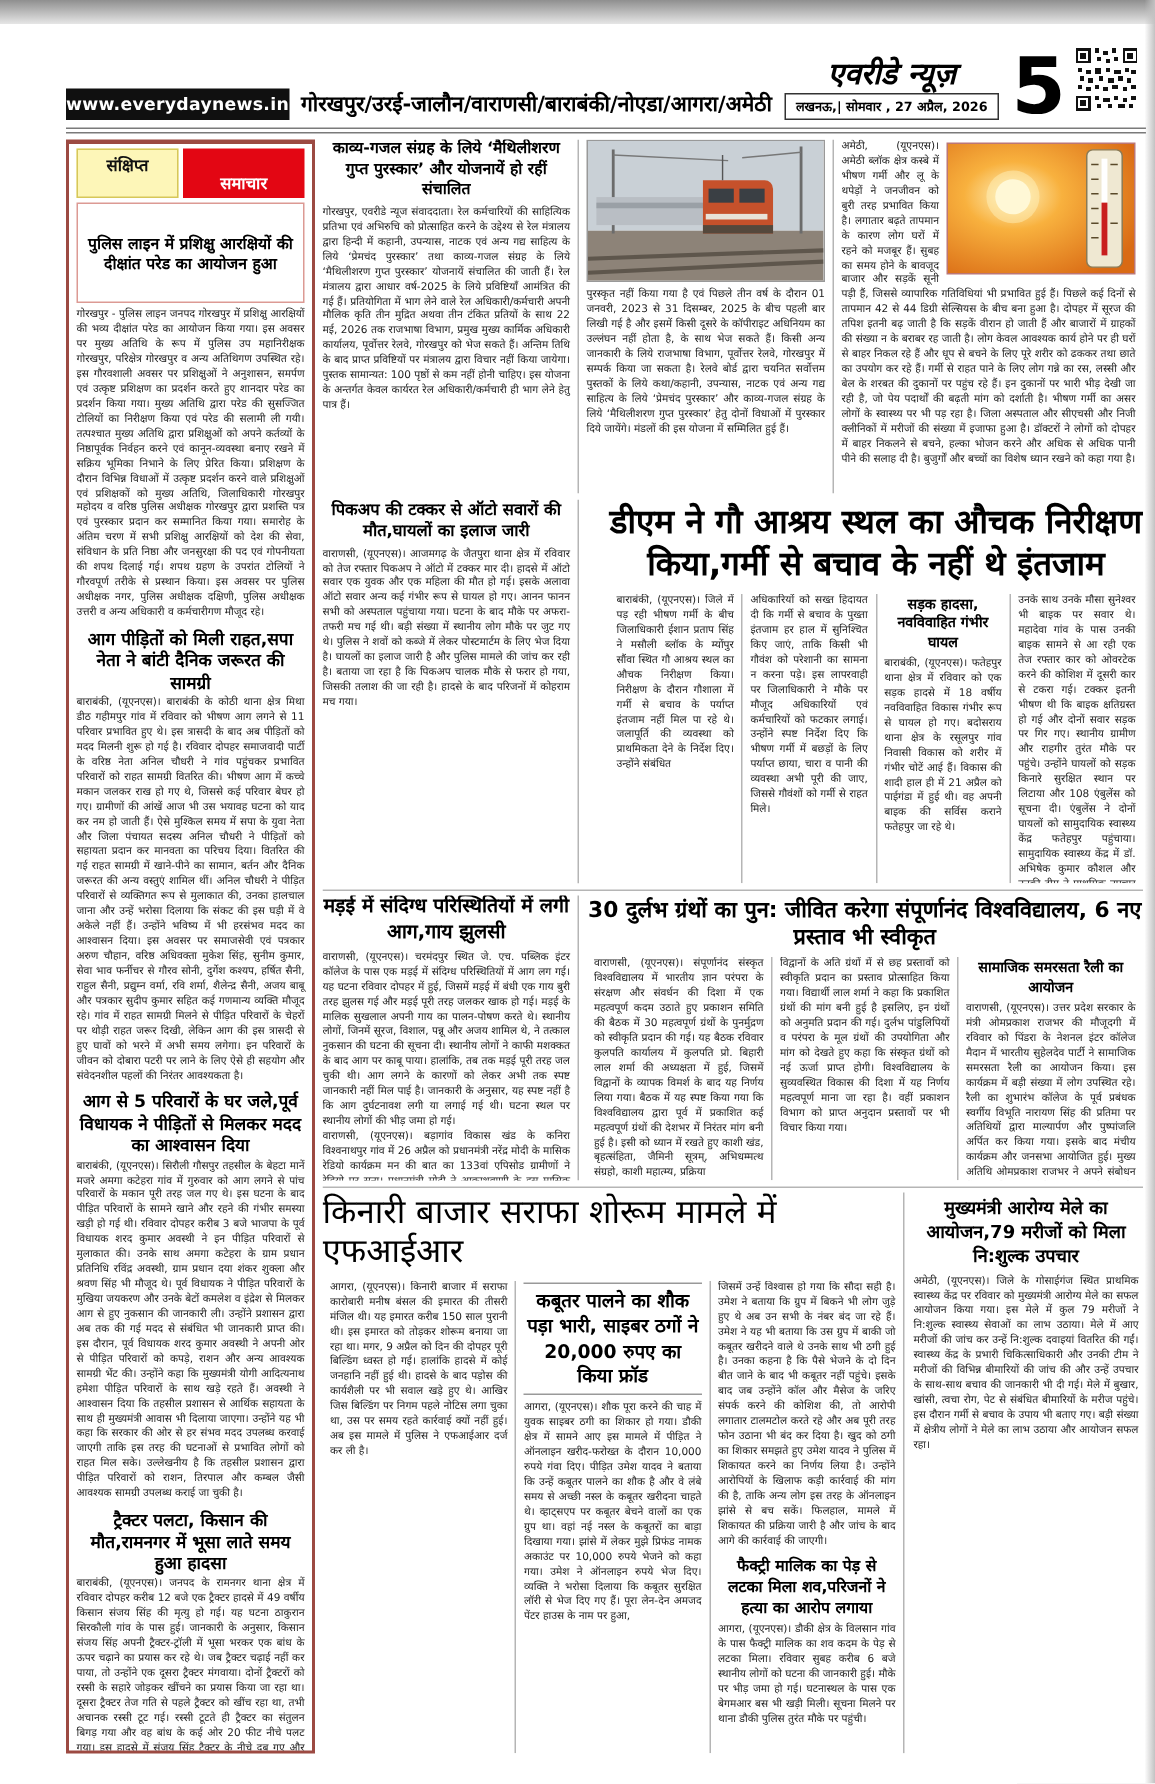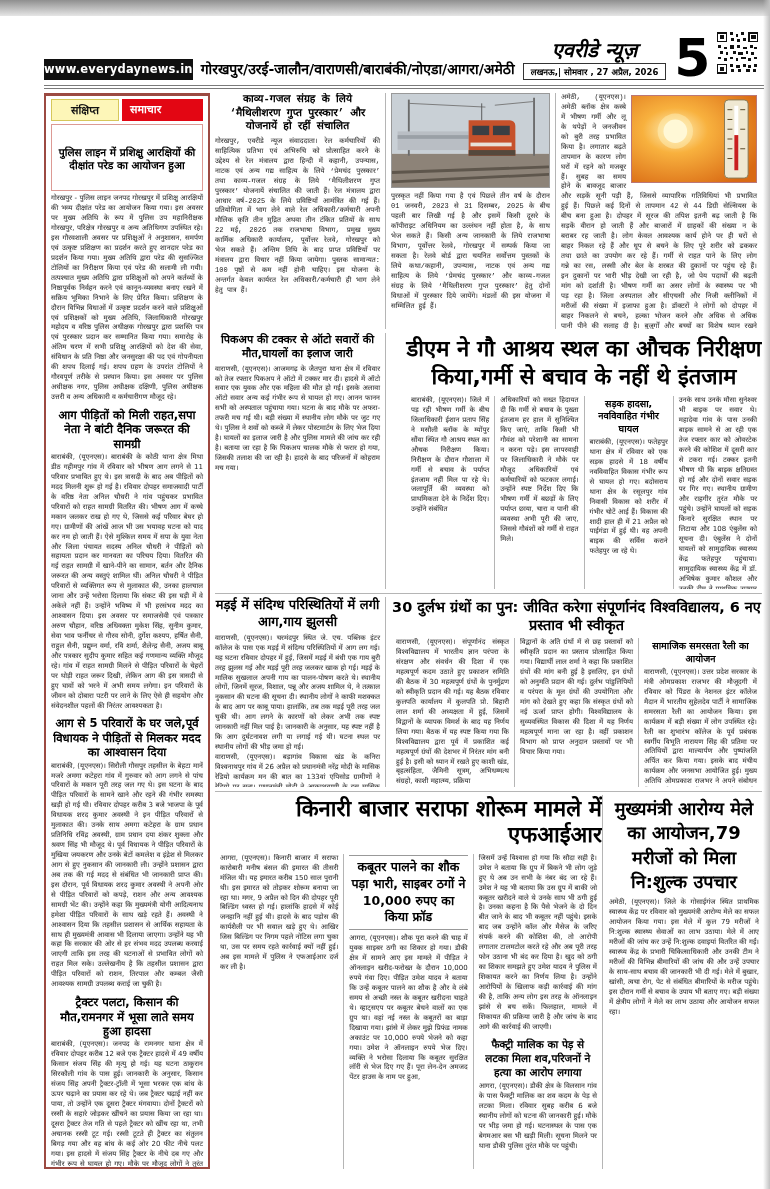--- a/index.html
+++ b/index.html
@@ -29,39 +29,39 @@
   
   .content { display:flex; gap:5px; padding:0 8px 6px 44px; height:1082px; }
 
   
   aside.briefs { width:166px; border:2px solid #9c4a42; border-top:3px solid #9c4a42;
     padding:3px 5px; overflow:hidden; flex-shrink:0; }
   .badges { display:flex; gap:3px; margin-bottom:3px; }
   .badge-y { background:#fdf6b8; border:1px solid #d6c75a; color:#111; font-weight:800;
     font-size:11px; padding:2px 8px 3px; flex:1; text-align:center; }
   .badge-r { background:#e30613; color:#fff; font-weight:800; font-size:11px;
-    padding:2px 8px 3px; flex:1.3; text-align:left; }
+    padding:15px 8px 3px; flex:1.3; text-align:center; }
   .brief-head-box { border:1px solid #dc9a94; padding:16px 4px; margin-bottom:3px; }
   .brief-head-box h3 { border:none; }
   aside.briefs h3 { font-size:10.5px; font-weight:800; text-align:center;
     line-height:1.25; margin:5px 0 2px; }
   aside.briefs h3.big { font-size:11.5px; }
   .body-txt { font-size:7px; line-height:1.42; text-align:justify; color:#222; }
   aside.briefs .body-txt { text-indent:0; }
 
   
   main { flex:1; display:flex; flex-direction:column; overflow:hidden; }
   h1.lead { font-size:26px; font-weight:800; text-align:center; line-height:1.12;
     margin:0 0 5px; letter-spacing:-.3px; }
 
   .row { display:flex; gap:0; overflow:hidden; }
   .col { padding:0 5px; overflow:hidden; }
   .col + .col { border-left:1px solid #b5b5b5; }
 
-  .row-a { height:236px;font-family:Liberation Mono, monospace; }
+  .row-a { height:236px; }
   .row-a .c1 { width:170px; padding-left:0; }
   .row-a .c2 { width:170px; }
   .row-a .c3 { flex:1; }
   .subhead { font-size:10.5px; font-weight:800; text-align:center; line-height:1.3;
     margin-bottom:3px; }
   .photo { width:100%; border:1px solid #999; display:block; margin-bottom:4px; }
   h2.heat { font-size:20px; font-weight:800; text-align:center; line-height:1.22;
     margin-bottom:4px; }
   .thermo-wrap { float:right; width:126px; height:88px; margin:2px 0 3px 5px;
     border:1px solid #b77; }
@@ -87,28 +87,28 @@
   h3.madai { font-size:13px; font-weight:800; text-align:center; line-height:1.3;
     margin-bottom:3px; }
   .cols3 { display:flex; flex:1; overflow:hidden; }
   .cols3 > div { flex:1; padding:0 5px; overflow:hidden; }
   .cols3 > div + div { border-left:1px solid #b5b5b5; }
 
   .row-d { flex:1; margin-top:4px; border-top:1px solid #b5b5b5; padding-top:3px; }
   .row-d .left { flex:1; display:flex; flex-direction:column; overflow:hidden; }
   .row-d .right { width:160px; border-left:1px solid #b5b5b5; padding:0 3px 0 6px;
     overflow:hidden; }
-  h2.fir { font-size:22px; font-weight:700; text-align:right; line-height:1.2;
+  h2.fir { font-size:22px; font-weight:400; text-align:left; line-height:1.2;
     margin:1px 0 5px; }
   h4.pigeon { font-size:12.5px; font-weight:800; text-align:center; line-height:1.35;
     margin:1px 0 4px; border-top:1px solid #999; border-bottom:1px solid #999;
     padding:3px 0; }
   h4.factory { font-size:10.5px; font-weight:800; text-align:center; line-height:1.35;
     margin:4px 0 3px; }
-  h3.arogya { font-size:18px; font-weight:800; text-align:center; line-height:1.35;
+  h3.arogya { font-size:12px; font-weight:800; text-align:center; line-height:1.35;
     margin:2px 0 4px; }
 </style>
 </head>
 <body>
 
 <div class="page">
   <div class="scan-top"></div>
   <div class="scan-right"></div>
 
   <header>
@@ -305,21 +305,21 @@
       </div>
 
       <div class="row row-d">
         <div class="left">
           <h2 class="fir">किनारी बाजार सराफा शोरूम मामले में एफआईआर</h2>
           <div class="cols3">
             <div>
               <p class="body-txt">आगरा, (यूएनएस)। किनारी बाजार में सराफा कारोबारी मनीष बंसल की इमारत की तीसरी मंजिल थी। यह इमारत करीब 150 साल पुरानी थी। इस इमारत को तोड़कर शोरूम बनाया जा रहा था। मगर, 9 अप्रैल को दिन की दोपहर पूरी बिल्डिंग ध्वस्त हो गई। हालांकि हादसे में कोई जनहानि नहीं हुई थी। हादसे के बाद पड़ोस की कार्यशैली पर भी सवाल खड़े हुए थे। आखिर जिस बिल्डिंग पर निगम पहले नोटिस लगा चुका था, उस पर समय रहते कार्रवाई क्यों नहीं हुई। अब इस मामले में पुलिस ने एफआईआर दर्ज कर ली है।</p>
             </div>
             <div>
-              <h4 class="pigeon">कबूतर पालने का शौक पड़ा भारी, साइबर ठगों ने 10,000 रुपए का किया फ्रॉड</h4>
+              <h4 class="pigeon">कबूतर पालने का शौक पड़ा भारी, साइबर ठगों ने 20,000 रुपए का किया फ्रॉड</h4>
               <p class="body-txt">आगरा, (यूएनएस)। शौक पूरा करने की चाह में युवक साइबर ठगी का शिकार हो गया। डौकी क्षेत्र में सामने आए इस मामले में पीड़ित ने ऑनलाइन खरीद-फरोख्त के दौरान 10,000 रुपये गंवा दिए। पीड़ित उमेश यादव ने बताया कि उन्हें कबूतर पालने का शौक है और वे लंबे समय से अच्छी नस्ल के कबूतर खरीदना चाहते थे। व्हाट्सएप पर कबूतर बेचने वालों का एक ग्रुप था। वहां नई नस्ल के कबूतरों का बाड़ा दिखाया गया। झांसे में लेकर मुझे प्रिफंड नामक अकाउंट पर 10,000 रुपये भेजने को कहा गया। उमेश ने ऑनलाइन रुपये भेज दिए। व्यक्ति ने भरोसा दिलाया कि कबूतर सुरक्षित लॉरी से भेज दिए गए हैं। पूरा लेन-देन अमजद पेंटर हाउस के नाम पर हुआ,</p>
             </div>
             <div>
               <p class="body-txt">जिसमें उन्हें विश्वास हो गया कि सौदा सही है। उमेश ने बताया कि ग्रुप में बिकने भी लोग जुड़े हुए थे अब उन सभी के नंबर बंद जा रहे हैं। उमेश ने यह भी बताया कि उस ग्रुप में बाकी जो कबूतर खरीदने वाले थे उनके साथ भी ठगी हुई है। उनका कहना है कि पैसे भेजने के दो दिन बीत जाने के बाद भी कबूतर नहीं पहुंचे। इसके बाद जब उन्होंने कॉल और मैसेज के जरिए संपर्क करने की कोशिश की, तो आरोपी लगातार टालमटोल करते रहे और अब पूरी तरह फोन उठाना भी बंद कर दिया है। खुद को ठगी का शिकार समझते हुए उमेश यादव ने पुलिस में शिकायत करने का निर्णय लिया है। उन्होंने आरोपियों के खिलाफ कड़ी कार्रवाई की मांग की है, ताकि अन्य लोग इस तरह के ऑनलाइन झांसे से बच सकें। फिलहाल, मामले में शिकायत की प्रक्रिया जारी है और जांच के बाद आगे की कार्रवाई की जाएगी।</p>
               <h4 class="factory">फैक्ट्री मालिक का पेड़ से लटका मिला शव,परिजनों ने हत्या का आरोप लगाया</h4>
               <p class="body-txt">आगरा, (यूएनएस)। डौकी क्षेत्र के विलसान गांव के पास फैक्ट्री मालिक का शव कदम के पेड़ से लटका मिला। रविवार सुबह करीब 6 बजे स्थानीय लोगों को घटना की जानकारी हुई। मौके पर भीड़ जमा हो गई। घटनास्थल के पास एक बेगमआर बस भी खड़ी मिली। सूचना मिलने पर थाना डौकी पुलिस तुरंत मौके पर पहुंची।</p>
             </div>
           </div>
         </div>
         <div class="right">

